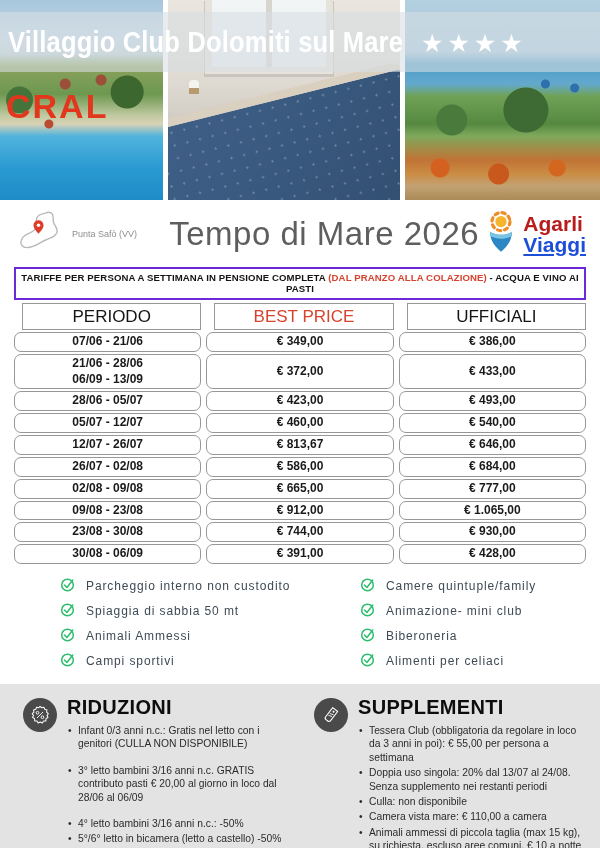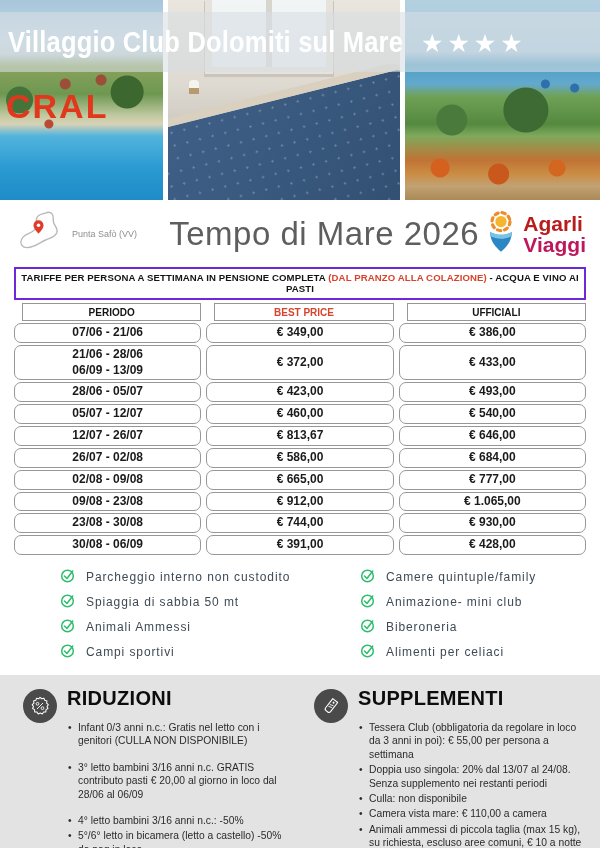--- a/index.html
+++ b/index.html
@@ -57,51 +57,51 @@
     font-size:34px; letter-spacing:2px; }
 
   
   .subheader { height:64px; display:flex; align-items:center; padding:4px 14px 0 16px; }
   .location { display:flex; align-items:center; gap:6px; width:148px; }
   .location-label { font-size:9px; color:#8f8f8f; white-space:nowrap; }
   .season-title { flex:1; text-align:center; font-size:33px; color:#5e5e5e; letter-spacing:.5px; }
   .logo { display:flex; align-items:center; gap:5px; }
   .logo-text { line-height:1.0; font-weight:bold; font-size:21px; }
   .logo-line1 { color:#b91c1c; }
-  .logo-line2 { color:#be185d; }
+  .logo-line2 { color:#1d4ed8;text-decoration:underline; }
 
   
   .price-table { margin:3px 14px 0 14px; }
   .tcaption { border:2px solid #6d28d9; text-align:center; font-size:9.6px; font-weight:bold;
     color:#141414; padding:3px 0 4px; letter-spacing:.1px; }
   .tcaption .hl { color:#d8432e; }
   .thead, .trow { display:flex; gap:5px; }
   .thead { margin-top:3px; }
   .trow { margin-top:2px; }
   .thead .cell, .trow .cell { flex:1; border:1px solid #979797; text-align:center; }
-  .thead .cell { font-weight:bold; font-size:10px; color:#141414; padding:2.5px 0;margin-left:8px; }
+  .thead .cell { font-weight:normal; font-size:17px; color:#141414; padding:2.5px 0;margin-left:8px; }
   .thead .best { color:#d8432e; }
   .trow .cell { display:flex; align-items:center; justify-content:center; font-size:12px;
     font-weight:bold; color:#1a1a1a; min-height:17.5px; line-height:1.32; white-space:pre-line; padding:1px 0;border-radius:7px; }
 
   
   .features { display:flex; margin:13px 0 0 60px; }
   .fcol { display:flex; flex-direction:column; gap:7px; }
   .fcol-left { width:300px; }
   .feature { display:flex; align-items:center; gap:11px; font-size:12px; color:#3e4a54; letter-spacing:.9px; }
   .feature svg { flex-shrink:0; }
 
   
   .bottom { background:#e3e3e3; margin-top:14px; padding:12px 0 14px; display:flex; min-height:167px; }
   .panel { display:flex; }
   .panel-left { width:300px; padding-left:23px; }
   .panel-right { flex:1; padding-left:14px; }
   .panel-icon { width:34px; height:34px; border-radius:50%; background:#4a4a4a; flex-shrink:0;
     display:flex; align-items:center; justify-content:center; margin-right:10px; margin-top:2px; }
-  .panel-body h2 { font-size:20px; font-weight:bold; color:#0d0d0d; letter-spacing:.3px; margin-bottom:11px; }
+  .panel-body h2 { font-size:20px; font-weight:bold; color:#0d0d0d; letter-spacing:.3px; margin-bottom:5px; }
   .panel-body ul { list-style:none; font-size:10.3px; color:#2b2b2b; line-height:1.3; }
   .panel-left .panel-body ul { width:228px; }
   .panel-right .panel-body ul { width:232px; }
   .panel-body li { position:relative; padding-left:11px; }
   .panel-body li::before { content:"•"; position:absolute; left:1px; top:0; }
   .panel-left li:nth-child(1){ margin-bottom:13px; }
   .panel-left li:nth-child(2){ margin-bottom:13px; }
   .panel-left li:nth-child(3){ margin-bottom:2px; }
   .panel-left li:nth-child(4){ margin-bottom:13px; }
   .panel-right li { margin-bottom:2px; }

